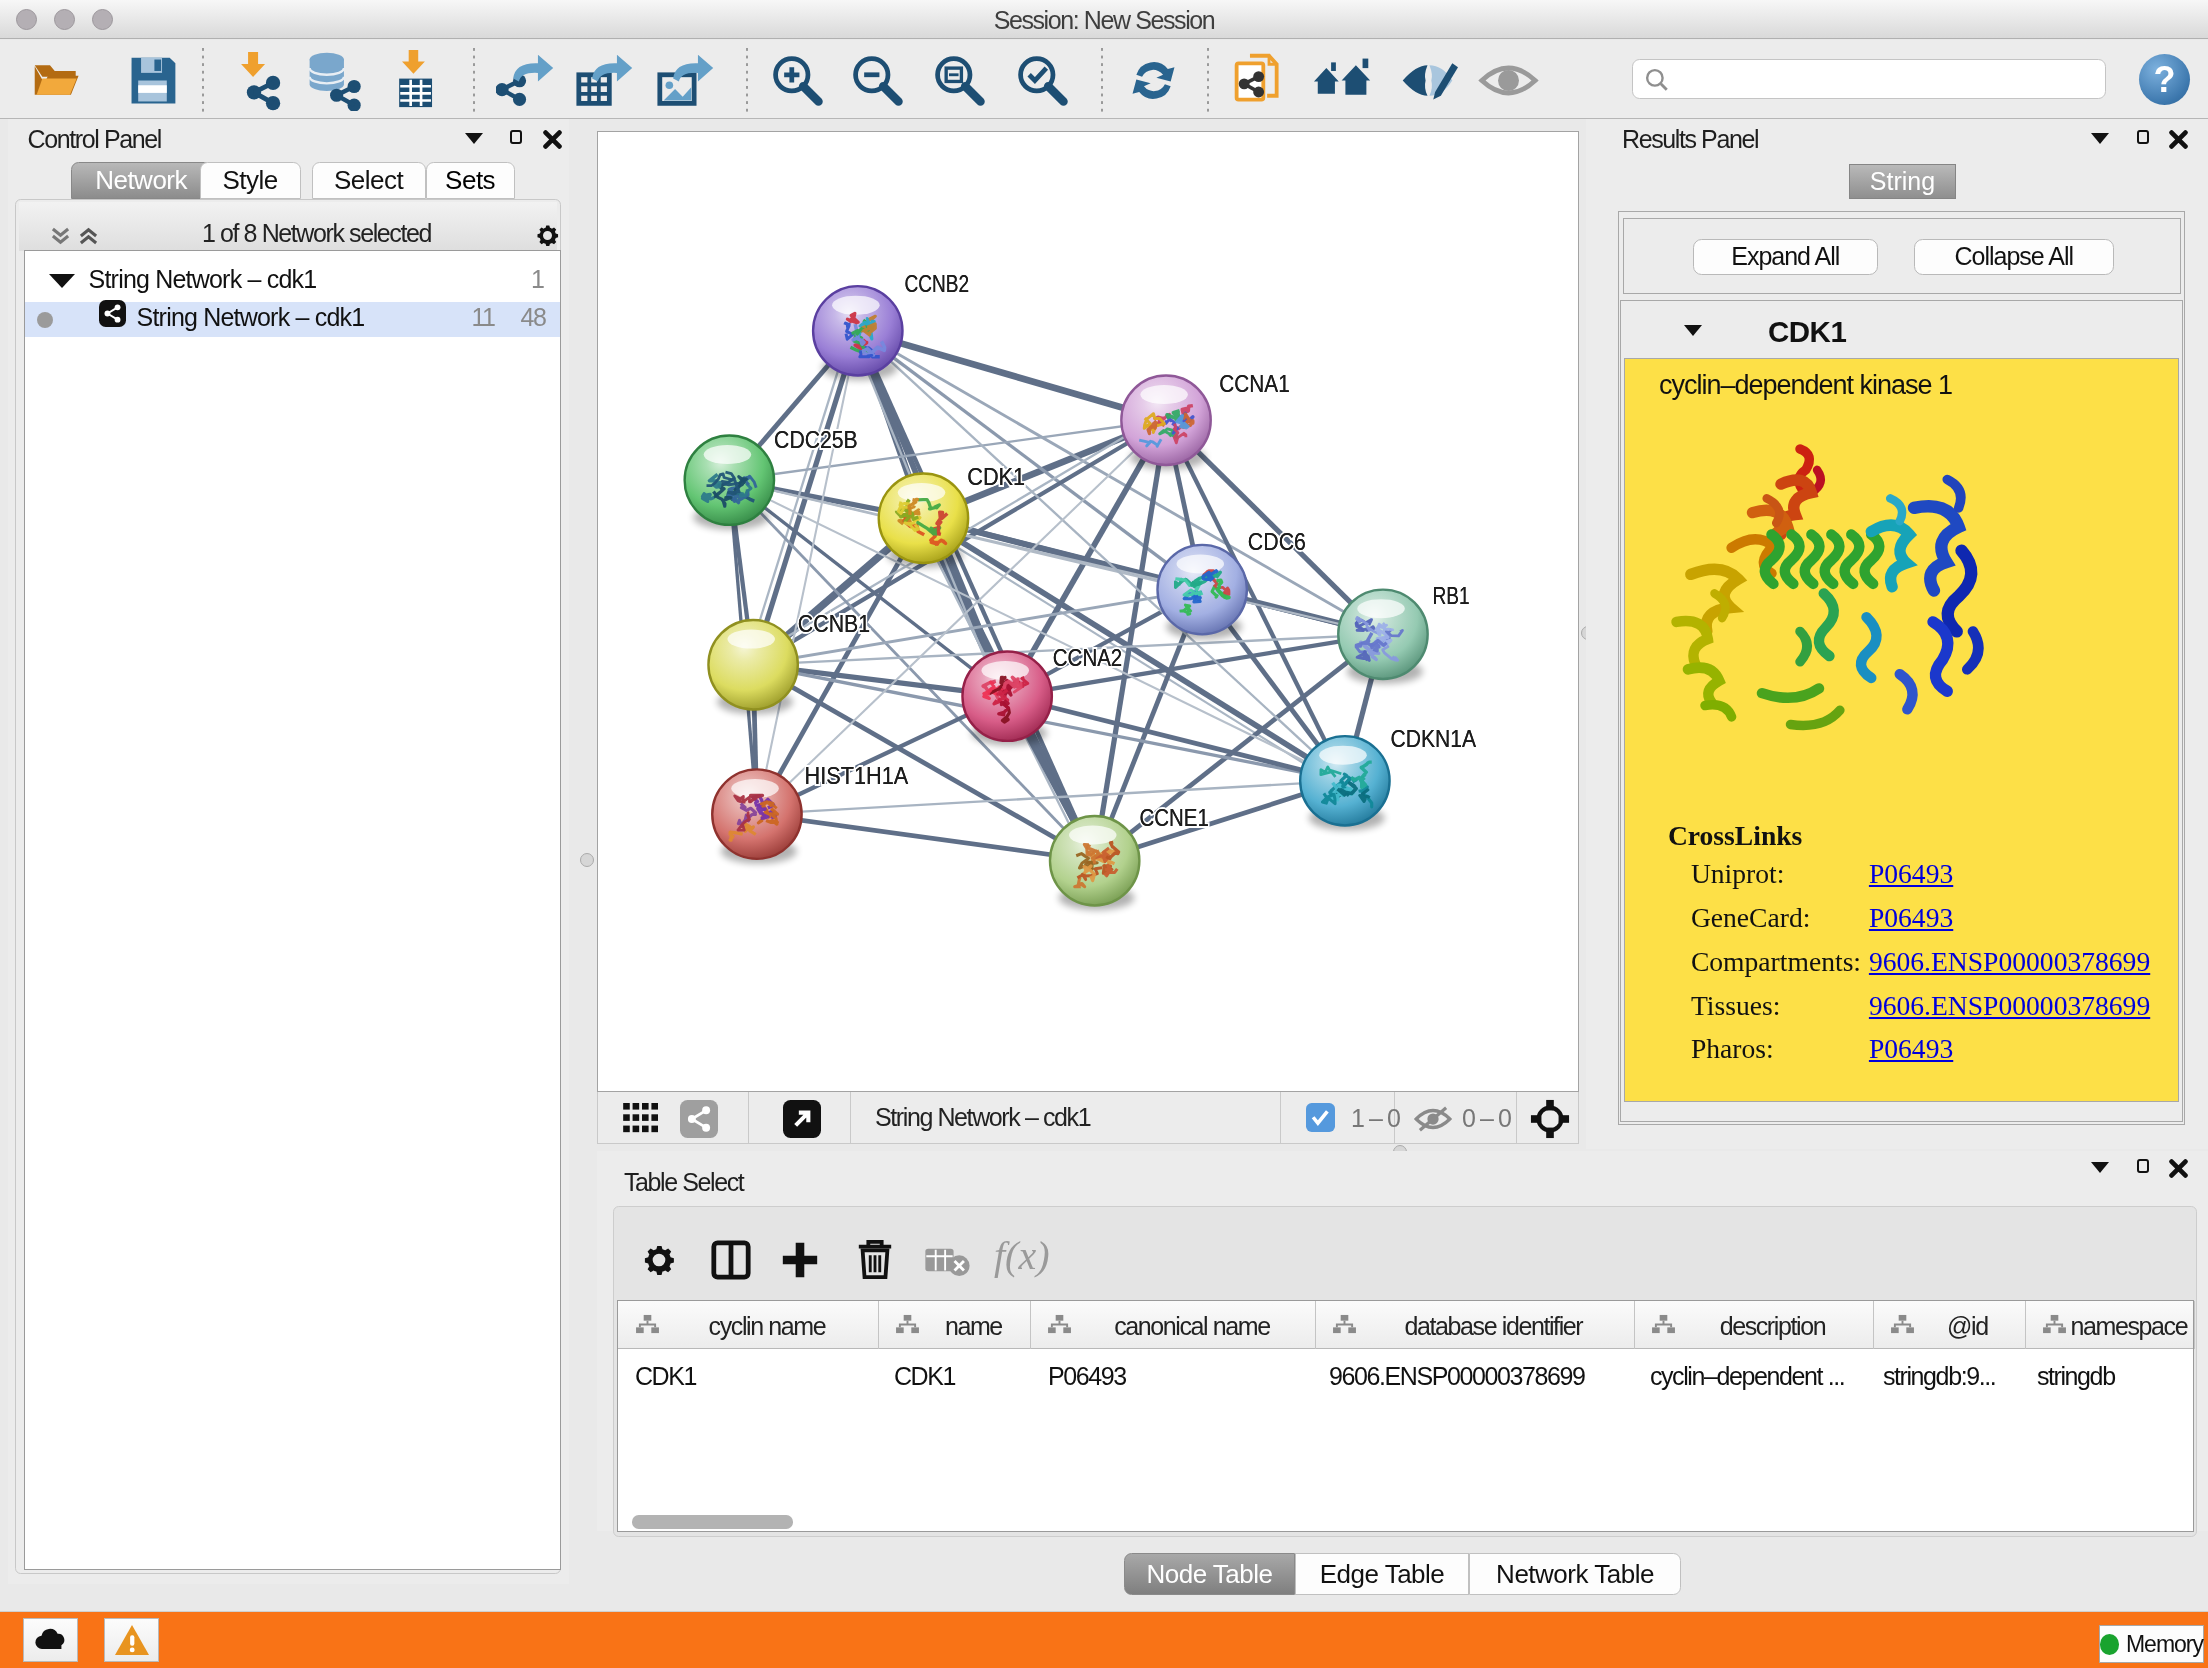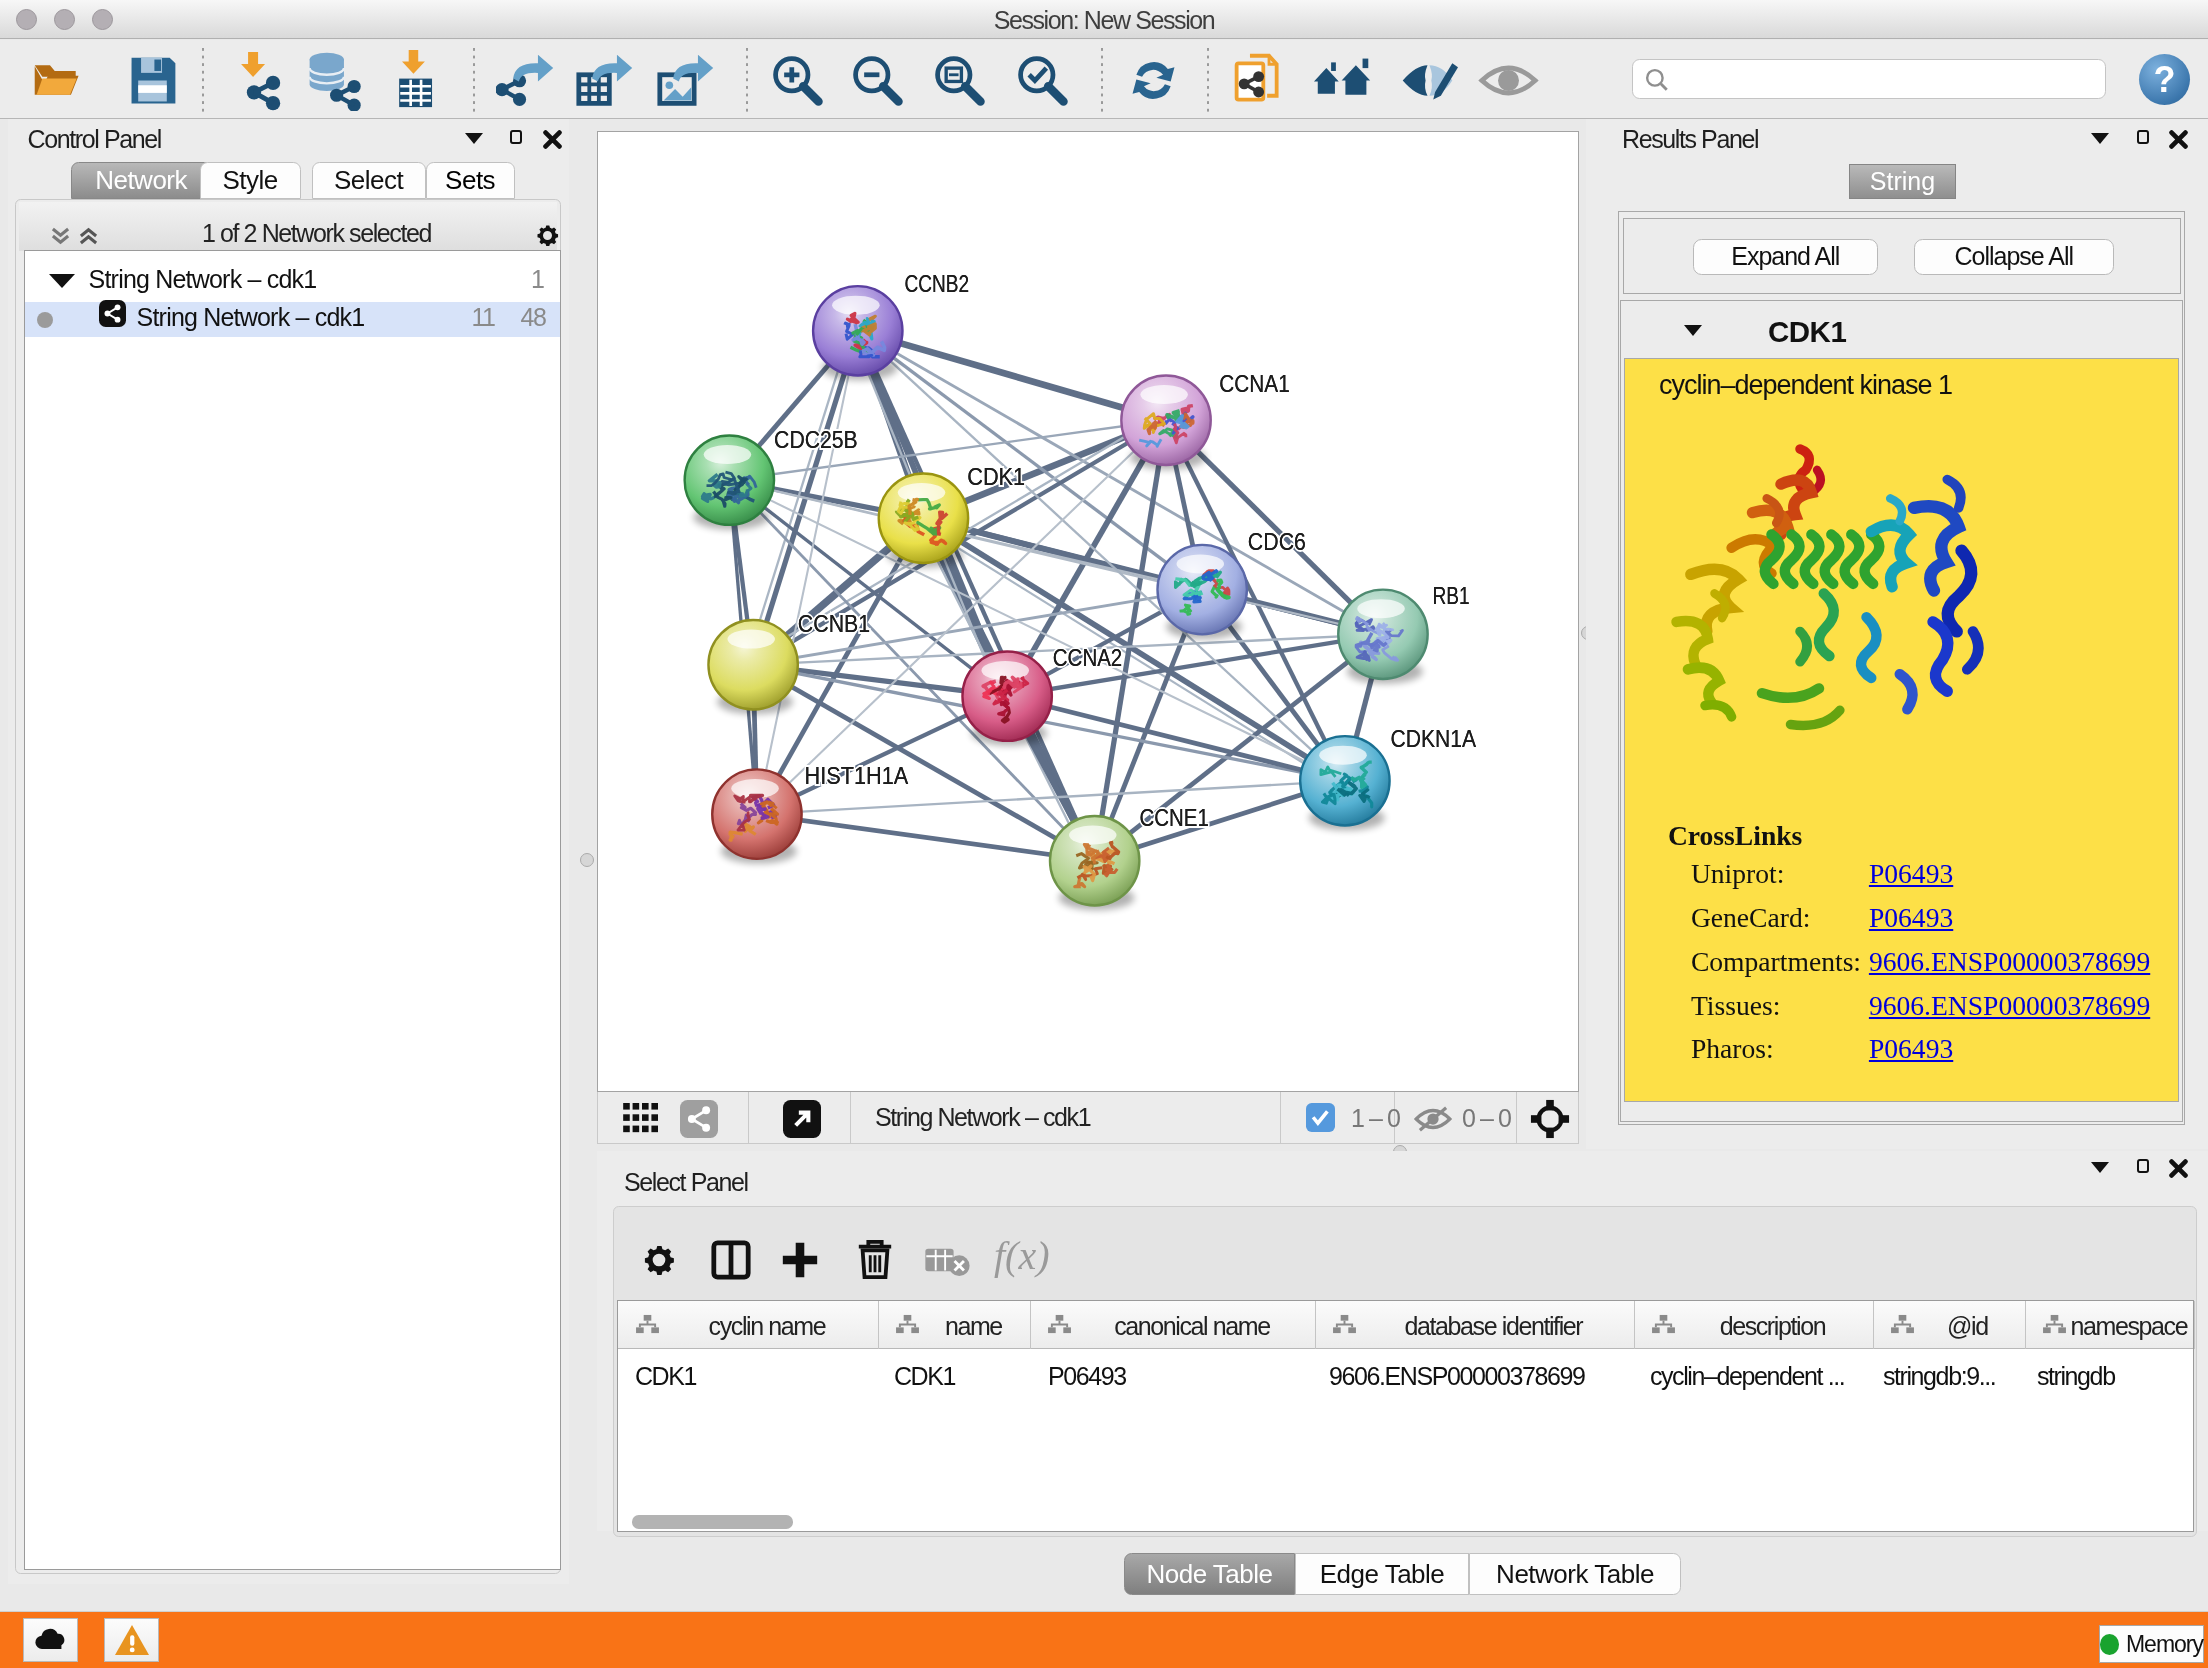--- a/index.html
+++ b/index.html
@@ -152,21 +152,21 @@
     <div class="abs t27" style="left:304px;top:43px;width:114px;height:37px;background:#fdfdfd;color:#111;border:1px solid #c0c0c0;border-radius:7.6px 7.6px 0 0;display:flex;align-items:center;justify-content:center">Select</div>
     <div class="abs t27" style="left:418px;top:43px;width:89px;height:37px;background:#fdfdfd;color:#000000;border:1px solid #c0c0c0;border-radius:7.6px 7.6px 0 0;display:flex;align-items:center;justify-content:center">Sets</div>
     <div class="abs" style="left:7.6px;top:80px;width:546px;height:1375px;background:#ececec;border:1px solid #c8c8c8;border-radius:5.7px"></div>
     <div class="abs" style="left:11.4px;top:83px;width:538px;height:49px;background:linear-gradient(#f2f2f2,#dedede)">
       <svg class="abs" style="left:31px;top:25px" width="21" height="18" viewBox="0 0 30 26">
         <path d="M4 3 l11 9 11 -9 M4 13 l11 9 11 -9" stroke="#777" stroke-width="4.5" fill="none"></path>
       </svg>
       <svg class="abs" style="left:59px;top:25px" width="21" height="18" viewBox="0 0 30 26">
         <path d="M4 23 l11 -9 11 9 M4 13 l11 -9 11 9" stroke="#555" stroke-width="4.5" fill="none"></path>
       </svg>
-      <div class="abs t26" style="left:28.5px;width:538px;text-align:center;top:17px;color:#222">1 of 2 Network selected</div>
+      <div class="abs t26" style="left:28.5px;width:538px;text-align:center;top:17px;color:#222">1 of 8 Network selected</div>
       <svg class="abs" style="left:515px;top:20px" width="27" height="27" viewBox="0 0 24 24">
         <path fill="#111" d="M12 8a4 4 0 100 8 4 4 0 000-8zm9.4 5.6l-2.1.6a7 7 0 01-.7 1.7l1.1 1.9-1.9 1.9-1.9-1.1a7 7 0 01-1.7.7l-.6 2.1h-2.7l-.6-2.1a7 7 0 01-1.7-.7l-1.9 1.1-1.9-1.9 1.1-1.9a7 7 0 01-.7-1.7l-2.1-.6v-2.7l2.1-.6a7 7 0 01.7-1.7L4.8 6.7l1.9-1.9 1.9 1.1a7 7 0 011.7-.7l.6-2.1h2.7l.6 2.1a7 7 0 011.7.7l1.9-1.1 1.9 1.9-1.1 1.9a7 7 0 01.7 1.7l2.1.6z"></path>
       </svg>
     </div>
     <div class="abs" style="left:16px;top:131px;width:537px;height:1320px;background:#fff;border:1px solid #9a9a9a">
       <div class="abs" style="left:24px;top:23px;width:0;height:0;border-left:13.3px solid transparent;border-right:13.3px solid transparent;border-top:14.3px solid #111"></div>
       <div class="abs t26w" style="left:64px;top:14.3px;color:#111">String Network – cdk1</div>
       <div class="abs t26" style="left:481px;top:14.3px;width:38px;text-align:right;color:#8a8a8a">1</div>
       <div class="abs" style="left:0px;top:51px;width:535px;height:35px;background:#d7e3f9">
         <div class="abs" style="left:12.4px;top:9.5px;width:16px;height:16px;border-radius:50%;background:#9b9b9b"></div>
@@ -618,21 +618,21 @@
           <div class="abs" style="left:244px;top:587px;font-size:27.6px;color:#0000dd;text-decoration:underline;font-family:'Liberation Serif',serif">9606.ENSP00000378699</div>
           <div class="abs" style="left:66px;top:631px;font-size:27.6px;color:#111;font-family:Liberation Serif, serif">Tissues:</div>
           <div class="abs" style="left:244px;top:631px;font-size:27.6px;color:#0000dd;text-decoration:underline;font-family:'Liberation Serif',serif">9606.ENSP00000378699</div>
           <div class="abs" style="left:66px;top:674px;font-size:27.6px;color:#111;font-family:'Liberation Serif',serif">Pharos:</div>
           <div class="abs" style="left:244px;top:674px;font-size:27.6px;color:#0000dd;text-decoration:underline;font-family:'Liberation Serif',serif">P06493</div>
         </div>
       </div>
     </div>
   </div>
 <div class="abs" style="left:597px;top:1151px;width:1611px;height:380px;background:#ececec">
-    <div class="abs t26" style="left:27px;top:17px;color:#1e1e1e">Select Panel</div>
+    <div class="abs t26" style="left:27px;top:17px;color:#1e1e1e">Table Select</div>
     <div style="position:absolute;left:1494px;top:11.4px;width:0;height:0;border-left:9.5px solid transparent;border-right:9.5px solid transparent;border-top:11.4px solid #111"></div>
     <div style="position:absolute;left:1540px;top:7.6px;width:12.4px;height:14.3px;border:2.9px solid #111;border-radius:2.9px"></div>
     <svg style="position:absolute;left:1572px;top:7.6px" width="19" height="19" viewBox="0 0 22 22">
       <path d="M3 3 L19 19 M19 3 L3 19" stroke="#111" stroke-width="5.5" stroke-linecap="round"></path>
     </svg>
     <div class="abs" style="left:16px;top:55px;width:1584px;height:331px;background:#e4e4e4;border:1px solid #cdcdcd;border-radius:5.7px">
       <svg class="abs" style="left:26px;top:34px" width="38" height="38" viewBox="0 0 24 24">
         <path fill="#111" d="M12 8a4 4 0 100 8 4 4 0 000-8zm9.4 5.6l-2.1.6a7 7 0 01-.7 1.7l1.1 1.9-1.9 1.9-1.9-1.1a7 7 0 01-1.7.7l-.6 2.1h-2.7l-.6-2.1a7 7 0 01-1.7-.7l-1.9 1.1-1.9-1.9 1.1-1.9a7 7 0 01-.7-1.7l-2.1-.6v-2.7l2.1-.6a7 7 0 01.7-1.7L4.8 6.7l1.9-1.9 1.9 1.1a7 7 0 011.7-.7l.6-2.1h2.7l.6 2.1a7 7 0 011.7.7l1.9-1.1 1.9 1.9-1.1 1.9a7 7 0 01.7 1.7l2.1.6z"></path>
       </svg>
       <svg class="abs" style="left:96px;top:32px" width="42" height="42" viewBox="0 0 44 44">

